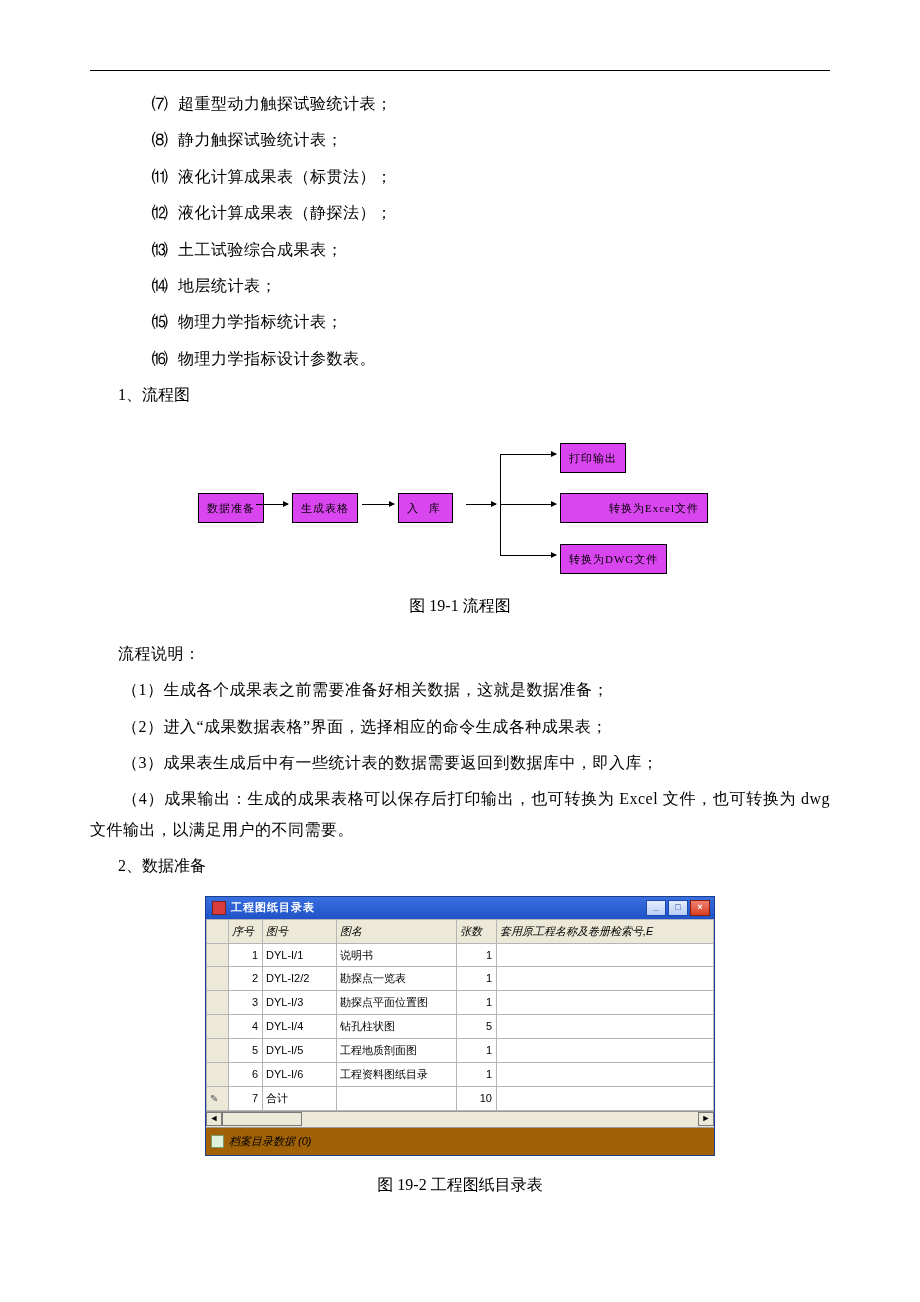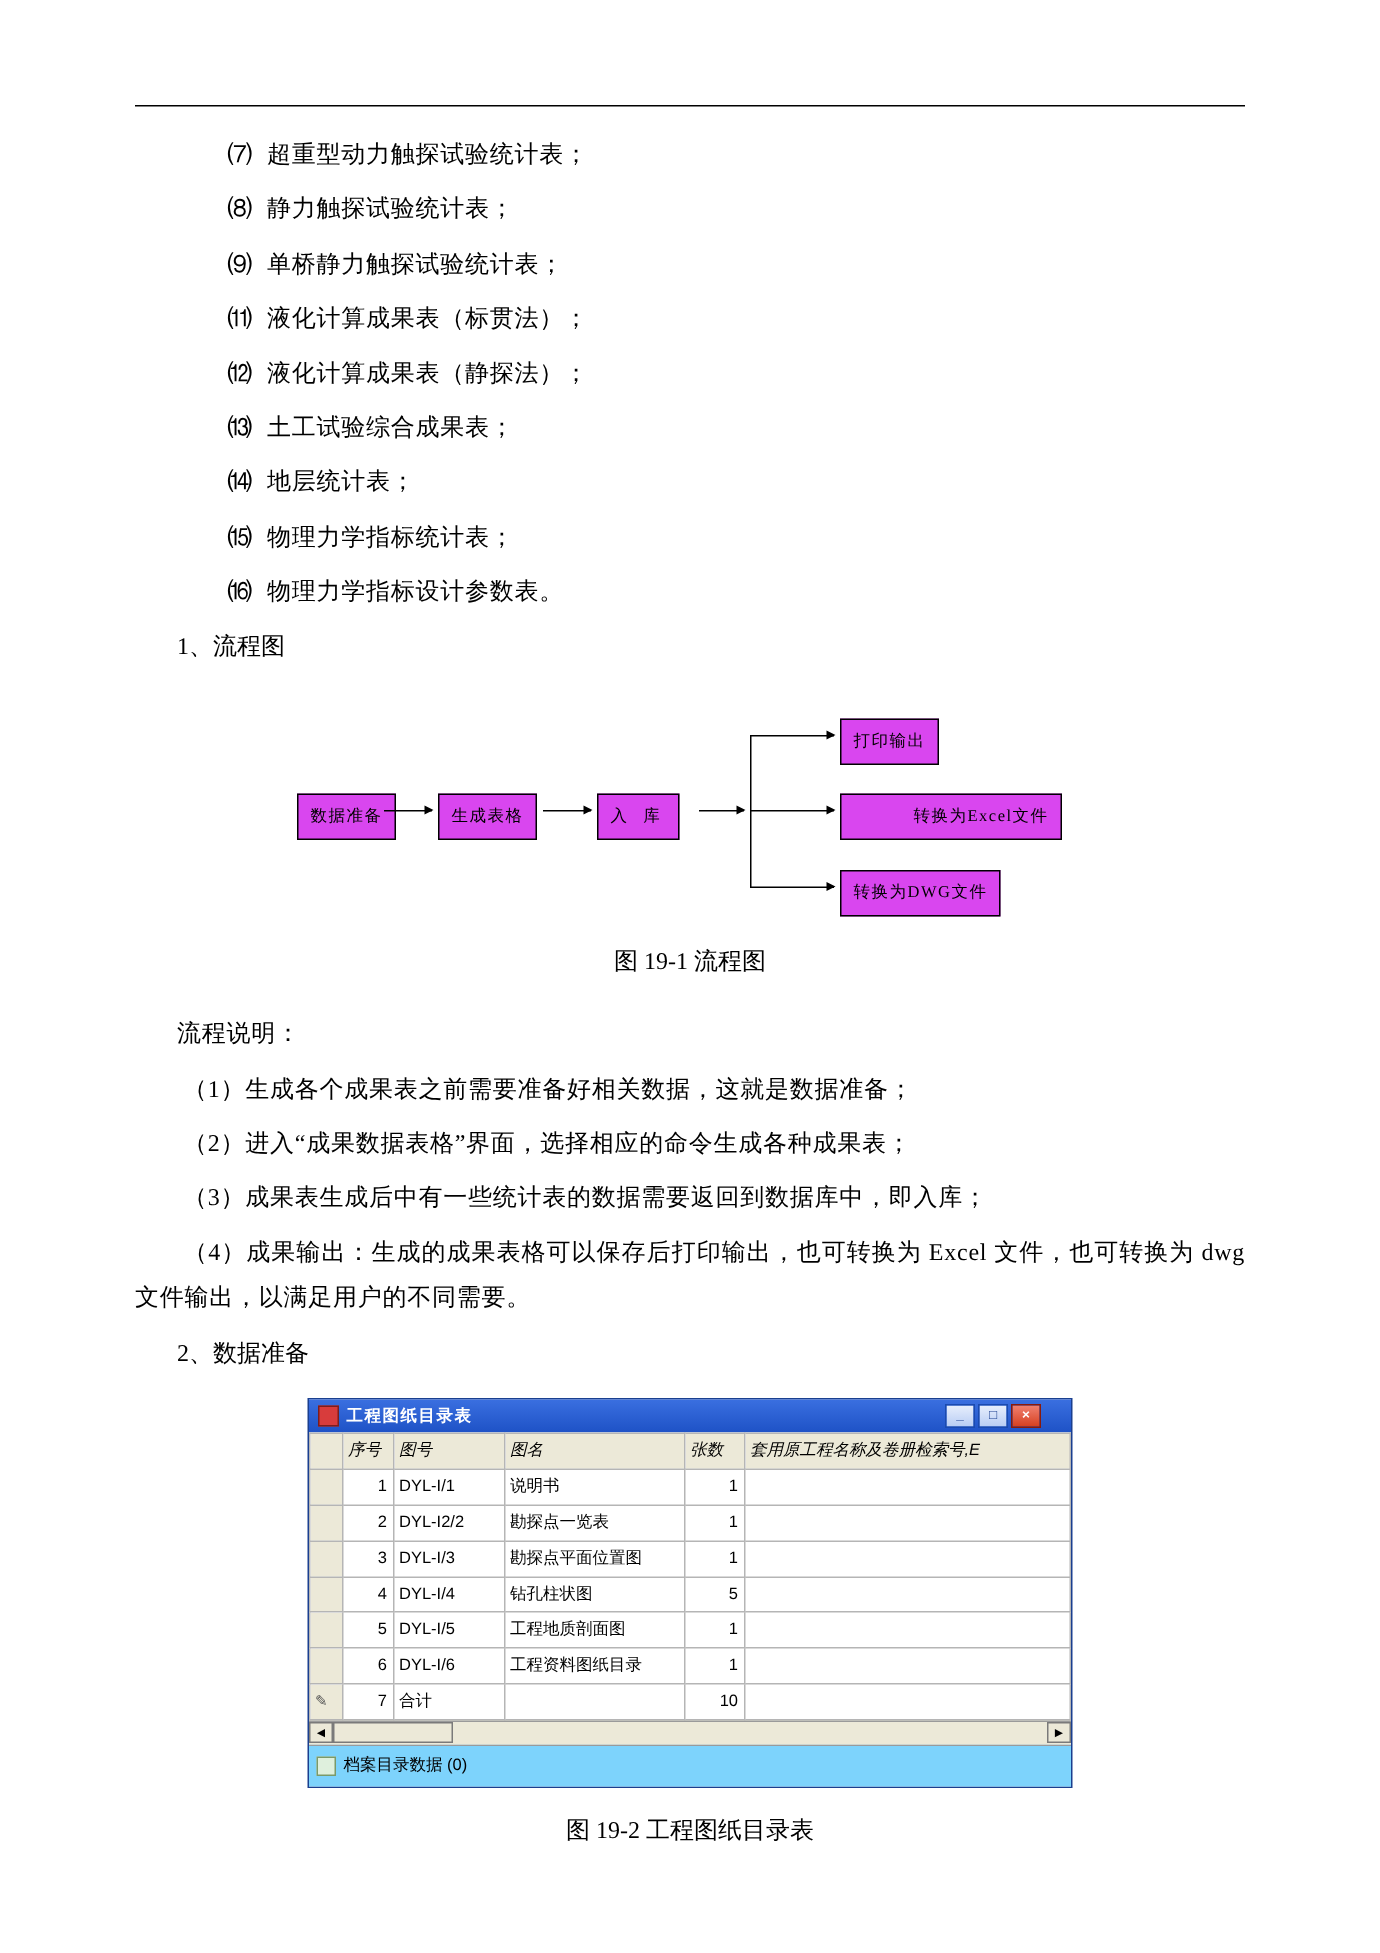--- a/index.html
+++ b/index.html
@@ -94,21 +94,21 @@
     .win-wrap {
       margin: 14px auto 6px auto;
       width: 510px;
       font-family: "SimSun","宋体","Tahoma",sans-serif;
       font-size: 11px;
       border: 1px solid #1a3f8f;
     }
     .titlebar {
       background: linear-gradient(#3a6fe0, #1e52c6);
       color: #fff;
-      padding: 3px 20px 3px 6px;
+      padding: 3px 4px 3px 6px;
       display: flex;
       align-items: center;
       height: 22px;
     }
     .titlebar .ticon {
       width: 14px; height: 14px;
       background: #d83c3c;
       margin-right: 5px;
       display: inline-block;
       border: 1px solid #7d1d1d;
@@ -159,41 +159,41 @@
     }
     .grid-scroll .sbtn {
       width:16px;height:14px;background:#ece9d8;border:1px solid #7a7a7a;
       display:inline-flex;align-items:center;justify-content:center;
       font-size: 9px;
     }
     .grid-scroll .sbtn.left{position:absolute;left:0;top:0;}
     .grid-scroll .sbtn.right{position:absolute;right:0;top:0;}
     .grid-scroll .thumb{position:absolute;left:16px;top:0;width:80px;height:14px;background:#ece9d8;border:1px solid #7a7a7a;}
     .statusbar {
-      background: #7dd3fc;
+      background: #a16207;
       border-top: 1px solid #9a9a9a;
       padding: 3px 5px;
       display: flex;
       align-items: center;
+      font-style: italic;
     }
     .statusbar .sicon {
       width: 13px; height: 13px; border:1px solid #7a9a6a; background:#dff0dd;
       margin-right: 5px; display:inline-block;
     }
     .pencil { color:#555; font-size:10px; }
   </style>
 </head>
 <body>
 
 <div class="top-rule"></div>
 
 <div id="list-block">
     <div class="list-item"><span class="list-num">⑺</span><span>超重型动力触探试验统计表；</span></div>
     <div class="list-item"><span class="list-num">⑻</span><span>静力触探试验统计表；</span></div>
-    <div class="list-item"><span class="list-num">⑼</span><span>单桥静力触探试验统计表；</span></div>
     <div class="list-item"><span class="list-num">⑾</span><span>液化计算成果表（标贯法）；</span></div>
     <div class="list-item"><span class="list-num">⑿</span><span>液化计算成果表（静探法）；</span></div>
     <div class="list-item"><span class="list-num">⒀</span><span>土工试验综合成果表；</span></div>
     <div class="list-item"><span class="list-num">⒁</span><span>地层统计表；</span></div>
     <div class="list-item"><span class="list-num">⒂</span><span>物理力学指标统计表；</span></div>
     <div class="list-item"><span class="list-num">⒃</span><span>物理力学指标设计参数表。</span></div>
   </div>
 
 <div class="section-head">1、流程图</div>
 

